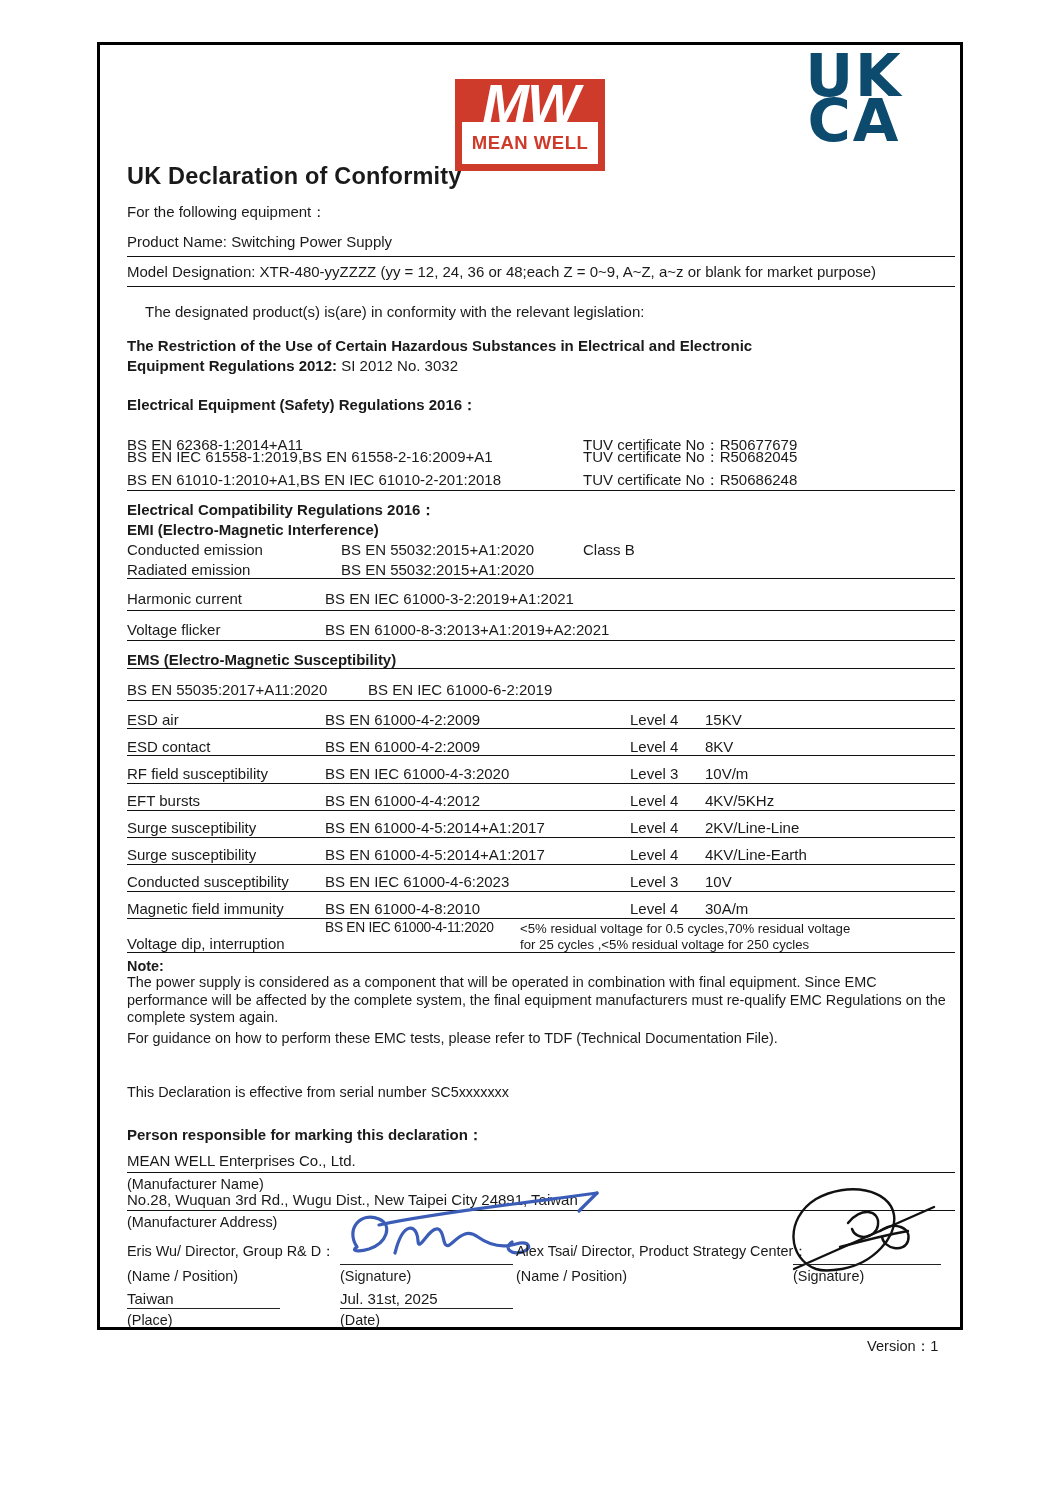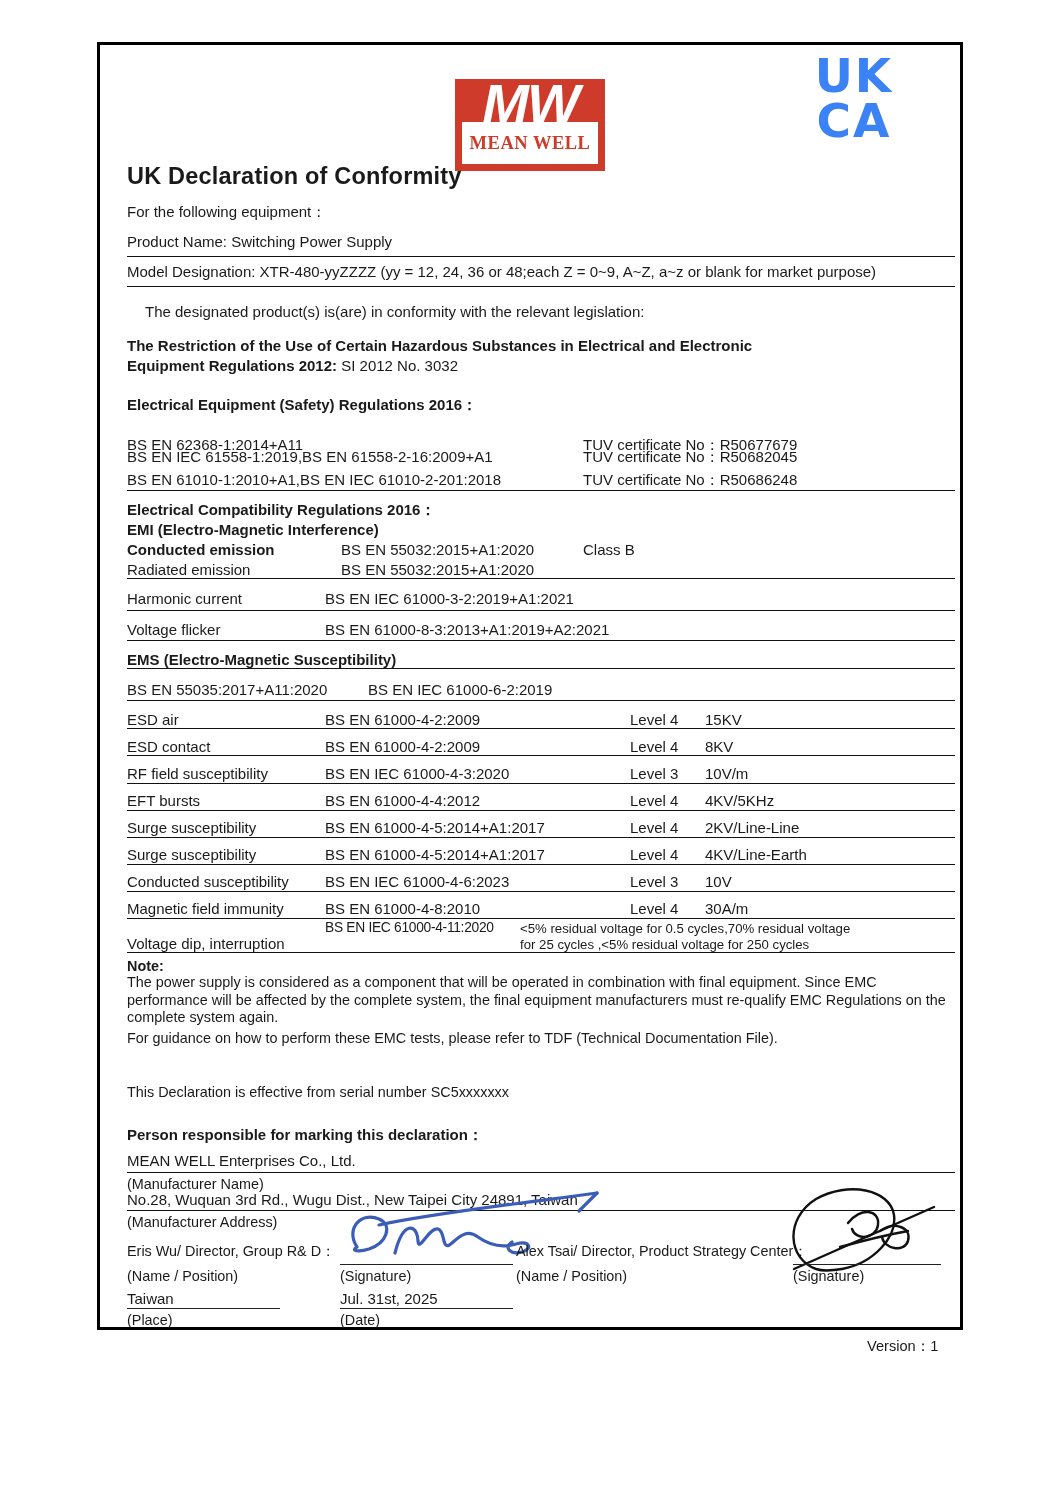--- a/index.html
+++ b/index.html
@@ -17,26 +17,26 @@
   .row span{position:absolute;top:0;white-space:nowrap;}
   .c-std{left:198px;} .c-stdi{left:214px;} .c-cert{left:456px;}
   .c-lvl{left:503px;} .c-val{left:578px;} .c-desc{left:393px;}
   
   .mw-logo{position:absolute;left:355px;top:10px;width:150px;height:92px;
            background:#cf3b2a;margin-top:24px;}
   .mw-mono{position:absolute;top:-8px;left:0;right:0;text-align:center;
            color:#fff;font-size:56px;font-weight:bold;font-style:italic;
            font-family:"Liberation Sans",sans-serif;letter-spacing:-2px;}
   .mw-strip{position:absolute;left:7px;right:7px;bottom:7px;height:42px;
-            background:#fff;display:flex;align-items:center;justify-content:center;font-family:Liberation Serif, serif;}
+            background:#fff;display:flex;align-items:center;justify-content:center;}
   .mw-word{color:#cf3b2a;font-weight:bold;font-size:18.5px;letter-spacing:0.5px;}
   
   .ukca{position:absolute;left:699px;top:8px;width:110px;text-align:center;
-        font-family:"DejaVu Sans",sans-serif;font-weight:900;font-size:47px;
-        line-height:45px;color:#3b82f6;letter-spacing:2px;}
+        font-family:"DejaVu Sans",sans-serif;font-weight:900;font-size:59px;
+        line-height:45px;color:#0c4a6e;letter-spacing:2px;}
   .title{position:absolute;left:27px;top:118px;width:776px;
          font-size:23.5px;font-weight:bold;letter-spacing:0.2px;}
   .para{position:absolute;left:27px;width:828px;font-size:14.4px;
         line-height:17.6px;white-space:normal;}
   .version{position:absolute;left:867px;top:1337px;font-size:14.6px;color:#1a1a1a;}
   .sigline{position:absolute;border-top:1.4px solid #222;height:0;}
   svg{display:block;}
 </style>
 </head>
 <body>
@@ -77,21 +77,21 @@
   </div>
   <div class="row t" style="top:426px;">
     <span style="left:0;">BS EN 61010-1:2010+A1,BS EN IEC 61010-2-201:2018</span>
     <span class="c-cert">TUV certificate No：R50686248</span>
   </div>
   <div class="hr" style="top:445px;"></div>
 
   <div class="abs t b" style="left:27px;top:456px;">Electrical Compatibility Regulations 2016：</div>
   <div class="abs t b" style="left:27px;top:476px;">EMI (Electro-Magnetic Interference)</div>
   <div class="row t" style="top:496px;">
-    <span style="left:0;font-weight:bold;">Conducted emission</span>
+    <span style="left:0;">Conducted emission</span>
     <span class="c-stdi">BS EN 55032:2015+A1:2020</span>
     <span class="c-cert">Class B</span>
   </div>
   <div class="row t" style="top:516px;">
     <span style="left:0;">Radiated emission</span>
     <span class="c-stdi">BS EN 55032:2015+A1:2020</span>
   </div>
   <div class="hr" style="top:533px;"></div>
 
   <div class="row t" style="top:545px;">

